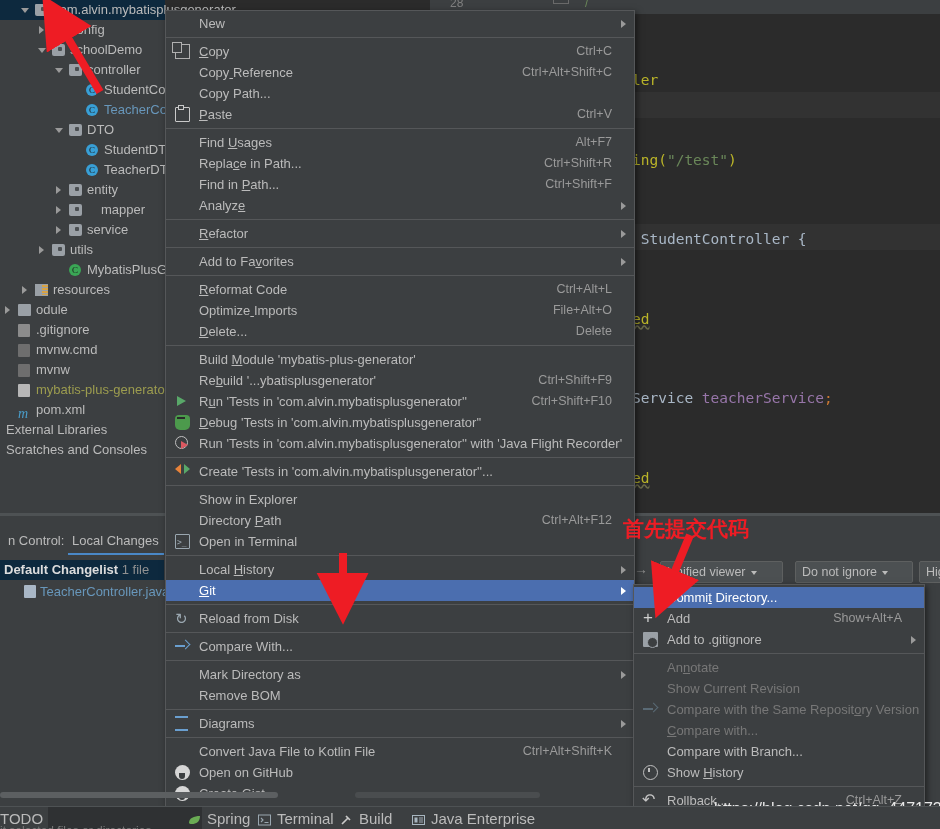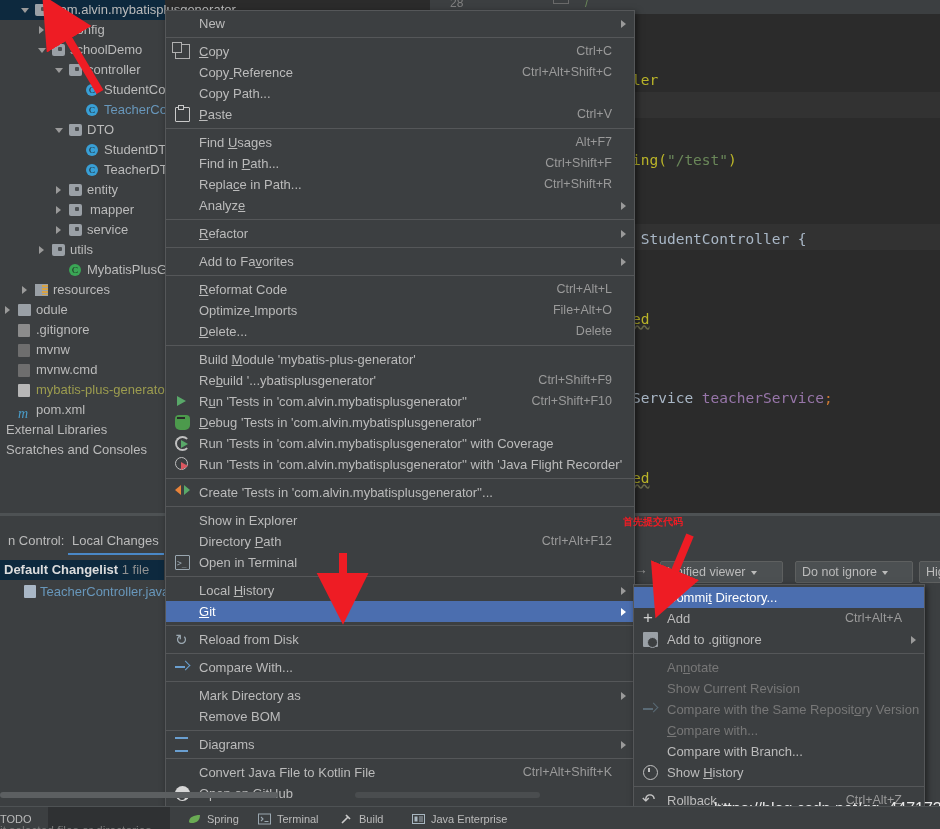--- a/index.html
+++ b/index.html
@@ -190,31 +190,31 @@
      border-radius:50%; background:#3c3f41;}
   .ico-clock { left:9px; top:3px; width:12px; height:12px; border:1.6px solid #c0c0c0; border-radius:50%;}
   .ico-clock::after{content:"";position:absolute;left:4px;top:2px;width:1.5px;height:4px;background:#c0c0c0;}
   .ico-rollback::before{content:"\21B6"; position:absolute; left:-1px; top:-4px; font-size:16px; color:#c6c6c6;}
   .ico-compare-d::before{content:"";position:absolute;left:0;top:6px;width:10px;height:1.6px;background:#5a6a75;}
   .ico-compare-d::after{content:"";position:absolute;left:7px;top:2px;width:6px;height:6px;
      border-top:1.6px solid #5a6a75;border-right:1.6px solid #5a6a75;transform:rotate(45deg);}
 
   
   .redtext {
-    position:absolute; color:#ee1c24; font-size:10px; font-weight:bold;
+    position:absolute; color:#ee1c24; font-size:21px; font-weight:bold;
     font-family:"DejaVu Sans","Liberation Sans",sans-serif; white-space:nowrap;
   }
   svg.arrow-layer { position:absolute; left:0; top:0; width:940px; height:829px; pointer-events:none; }
 
   
   .statusbar {
     position:absolute; left:0; top:806px; width:940px; height:23px; background:#3c3f41;
     border-top:1px solid #4e5254;
   }
-  .sb-item { position:absolute; top:3px; height:18px; line-height:18px; font-size:11px; color:#bbbbbb; white-space:nowrap;}
+  .sb-item { position:absolute; top:3px; height:18px; line-height:18px; font-size:15px; color:#bbbbbb; white-space:nowrap;}
   .sb-item.active { background:#2f3133; padding:16px 8px; top:0; height:23px; line-height:23px;}
   .sb-hint { position:absolute; left:0; top:824px; font-size:12px; color:#7a7a7a; white-space:nowrap;}
   .scroll-thumb { position:absolute; background:#5c5f61; border-radius:3px;}
   .watermark {
     position:absolute; color:#e8e8e8; font-size:16px; white-space:nowrap;
     font-family:"Liberation Sans",sans-serif;
   }
 </style>
 </head>
 <body>
@@ -309,21 +309,21 @@
           <span class="tlabel" style="left: 104px;">TeacherDTO</span>
         </div>
         <div class="tree-row">
           <span class="arrow arrow-right" style="left: 56px;"></span>
           <span class="ficon folder" style="left: 69px;"></span>
           <span class="tlabel" style="left: 87px;">entity</span>
         </div>
         <div class="tree-row">
           <span class="arrow arrow-right" style="left: 56px;"></span>
           <span class="ficon folder" style="left: 69px;"></span>
-          <span class="tlabel" style="left: 90px; text-align: right;">mapper</span>
+          <span class="tlabel" style="left: 101px; text-align: right;">mapper</span>
         </div>
         <div class="tree-row">
           <span class="arrow arrow-right" style="left: 56px;"></span>
           <span class="ficon folder" style="left: 69px;"></span>
           <span class="tlabel" style="left: 87px;">service</span>
         </div>
         <div class="tree-row">
           <span class="arrow arrow-right" style="left: 39px;"></span>
           <span class="ficon folder" style="left: 52px;"></span>
           <span class="tlabel" style="left: 70px;">utils</span>
@@ -341,25 +341,25 @@
           <span class="arrow arrow-right" style="left: 5px;"></span>
           <span class="ficon folder-plain" style="left: 18px;"></span>
           <span class="tlabel" style="left: 36px;">odule</span>
         </div>
         <div class="tree-row">
           <span class="fileicon gitign" style="left: 18px;"></span>
           <span class="tlabel" style="left: 36px;">.gitignore</span>
         </div>
         <div class="tree-row">
           <span class="fileicon mvnw" style="left: 18px;"></span>
+          <span class="tlabel" style="left: 36px;">mvnw.cmd</span>
+        </div>
+        <div class="tree-row">
+          <span class="fileicon mvnw" style="left: 18px;"></span>
           <span class="tlabel" style="left: 36px;">mvnw</span>
-        </div>
-        <div class="tree-row">
-          <span class="fileicon mvnw" style="left: 18px;"></span>
-          <span class="tlabel" style="left: 36px;">mvnw.cmd</span>
         </div>
         <div class="tree-row">
           <span class="fileicon ide" style="left: 18px;"></span>
           <span class="tlabel olive" style="left: 36px;">mybatis-plus-generator.iml</span>
         </div>
         <div class="tree-row">
           <span class="fileicon xml" style="left: 18px;">m</span>
           <span class="tlabel" style="left: 36px;">pom.xml</span>
         </div>
         <div class="tree-row">
@@ -407,37 +407,36 @@
 
   <div class="menu" id="main-menu" style="left:165px; top:10px; width:470px;">
       <div class="mi"><span>New</span><span class="sub"></span></div>
       <div class="msep"></div>
       <div class="mi"><span class="mico ico-copy"></span><span><span class="u">C</span>opy</span><span class="sc">Ctrl+C</span></div>
       <div class="mi"><span>Copy<span class="u"> </span>Reference</span><span class="sc">Ctrl+Alt+Shift+C</span></div>
       <div class="mi"><span>Copy Path...</span></div>
       <div class="mi"><span class="mico ico-paste"></span><span><span class="u">P</span>aste</span><span class="sc">Ctrl+V</span></div>
       <div class="msep"></div>
       <div class="mi"><span>Find <span class="u">U</span>sages</span><span class="sc">Alt+F7</span></div>
+      <div class="mi"><span>Repla<span class="u">c</span>e in Path...</span><span class="sc">Ctrl+Shift+R</span></div>
       <div class="mi"><span>Find in <span class="u">P</span>ath...</span><span class="sc">Ctrl+Shift+F</span></div>
-      <div class="mi"><span>Repla<span class="u">c</span>e in Path...</span><span class="sc">Ctrl+Shift+R</span></div>
       <div class="mi"><span>Analyz<span class="u">e</span></span><span class="sub"></span></div>
       <div class="msep"></div>
       <div class="mi"><span><span class="u">R</span>efactor</span><span class="sub"></span></div>
       <div class="msep"></div>
       <div class="mi"><span>Add to Fa<span class="u">v</span>orites</span><span class="sub"></span></div>
       <div class="msep"></div>
       <div class="mi"><span><span class="u">R</span>eformat Code</span><span class="sc">Ctrl+Alt+L</span></div>
       <div class="mi"><span>Optimize<span class="u"> </span>Imports</span><span class="sc">File+Alt+O</span></div>
       <div class="mi"><span><span class="u">D</span>elete...</span><span class="sc">Delete</span></div>
       <div class="msep"></div>
       <div class="mi"><span>Build <span class="u">M</span>odule 'mybatis-plus-generator'</span></div>
       <div class="mi"><span>Re<span class="u">b</span>uild '...ybatisplusgenerator'</span><span class="sc">Ctrl+Shift+F9</span></div>
       <div class="mi"><span class="mico ico-run"></span><span>R<span class="u">u</span>n 'Tests in 'com.alvin.mybatisplusgenerator''</span><span class="sc">Ctrl+Shift+F10</span></div>
       <div class="mi"><span class="mico ico-debug"></span><span><span class="u">D</span>ebug 'Tests in 'com.alvin.mybatisplusgenerator''</span></div>
-      <div class="mi"><span class="mico ico-cov"></span><span>Run 'Tests in 'com.alvin.mybatisplusgenerator'' with Coverage</span></div>
       <div class="mi"><span class="mico ico-jfr"></span><span>Run 'Tests in 'com.alvin.mybatisplusgenerator'' with 'Java Flight Recorder'</span></div>
       <div class="msep"></div>
       <div class="mi"><span class="mico ico-create"></span><span>Create 'Tests in 'com.alvin.mybatisplusgenerator''...</span></div>
       <div class="msep"></div>
       <div class="mi"><span>Show in Explorer</span></div>
       <div class="mi"><span>Directory <span class="u">P</span>ath</span><span class="sc">Ctrl+Alt+F12</span></div>
       <div class="mi"><span class="mico ico-term"></span><span>Open in Terminal</span></div>
       <div class="msep"></div>
       <div class="mi"><span>Local <span class="u">H</span>istory</span><span class="sub"></span></div>
       <div class="mi sel"><span><span class="u">G</span>it</span><span class="sub"></span></div>
@@ -451,21 +450,21 @@
       <div class="msep"></div>
       <div class="mi"><span class="mico ico-diagram"></span><span>Diagrams</span><span class="sub"></span></div>
       <div class="msep"></div>
       <div class="mi"><span>Convert Java File to Kotlin File</span><span class="sc">Ctrl+Alt+Shift+K</span></div>
       <div class="mi"><span class="mico ico-gh"></span><span>Open on GitHub</span></div>
       <div class="mi"><span class="mico ico-gh"></span><span>Create Gist...</span></div>
     </div>
 
   <div class="menu" id="git-menu" style="left:633px; top:584px; width:292px;">
       <div class="mi sel"><span>Commi<span class="u">t</span> Directory...</span></div>
-      <div class="mi"><span class="mico ico-plus"></span><span>Add</span><span class="sc">Ctrl+Alt+A</span></div>
+      <div class="mi"><span class="mico ico-plus"></span><span>Add</span><span class="sc">Show+Alt+A</span></div>
       <div class="mi"><span class="mico ico-gitignore"></span><span>Add to .gitignore</span><span class="sub"></span></div>
       <div class="msep"></div>
       <div class="mi disabled"><span>An<span class="u">n</span>otate</span></div>
       <div class="mi disabled"><span>Show Current Revision</span></div>
       <div class="mi disabled"><span class="mico ico-compare-d"></span><span>Compare with the Same Reposit<span class="u">o</span>ry Version</span></div>
       <div class="mi disabled"><span><span class="u">C</span>ompare with...</span></div>
       <div class="mi"><span>Compare with Branch...</span></div>
       <div class="mi"><span class="mico ico-clock"></span><span>Show <span class="u">H</span>istory</span></div>
       <div class="msep"></div>
       <div class="mi"><span class="mico ico-rollback"></span><span><span class="u">R</span>ollback...</span><span class="sc">Ctrl+Alt+Z</span></div>

